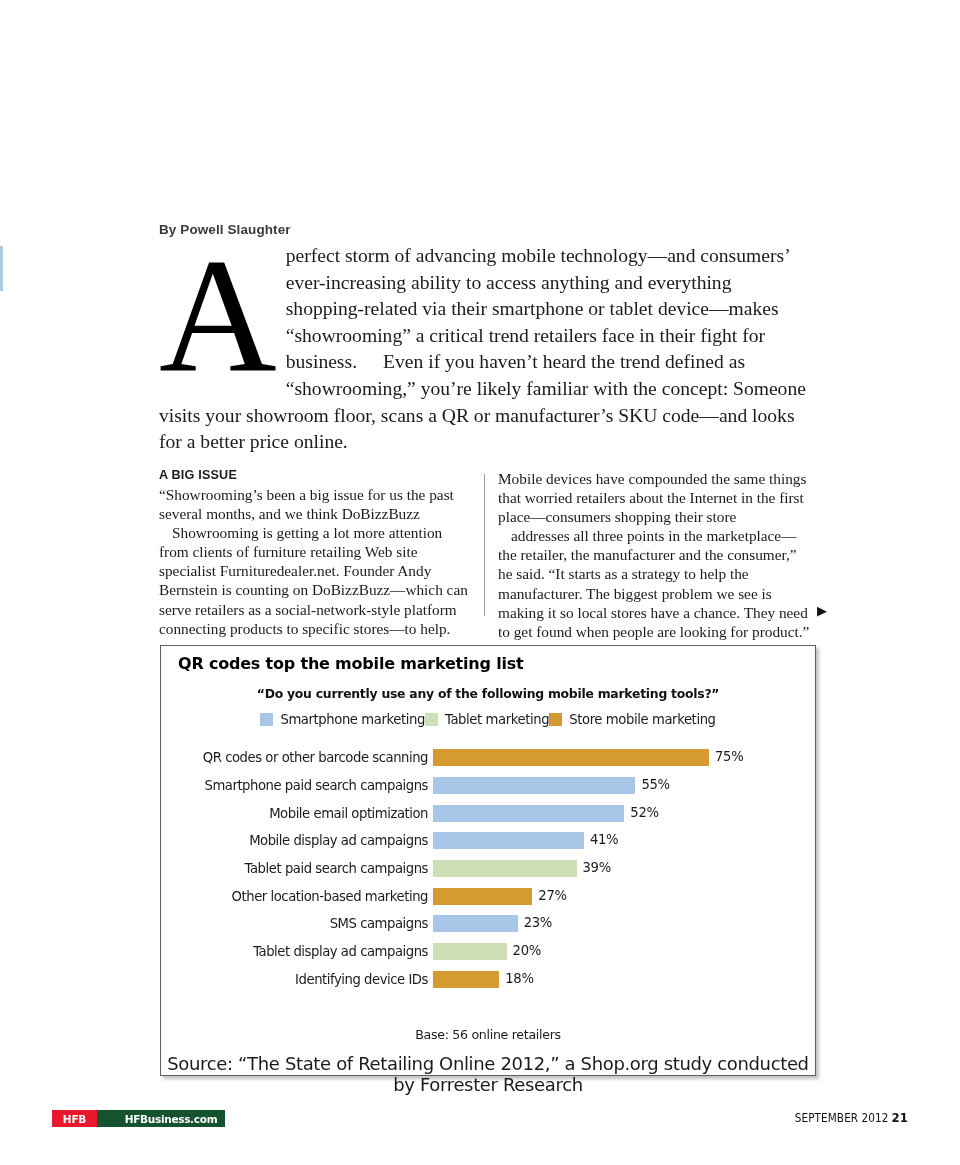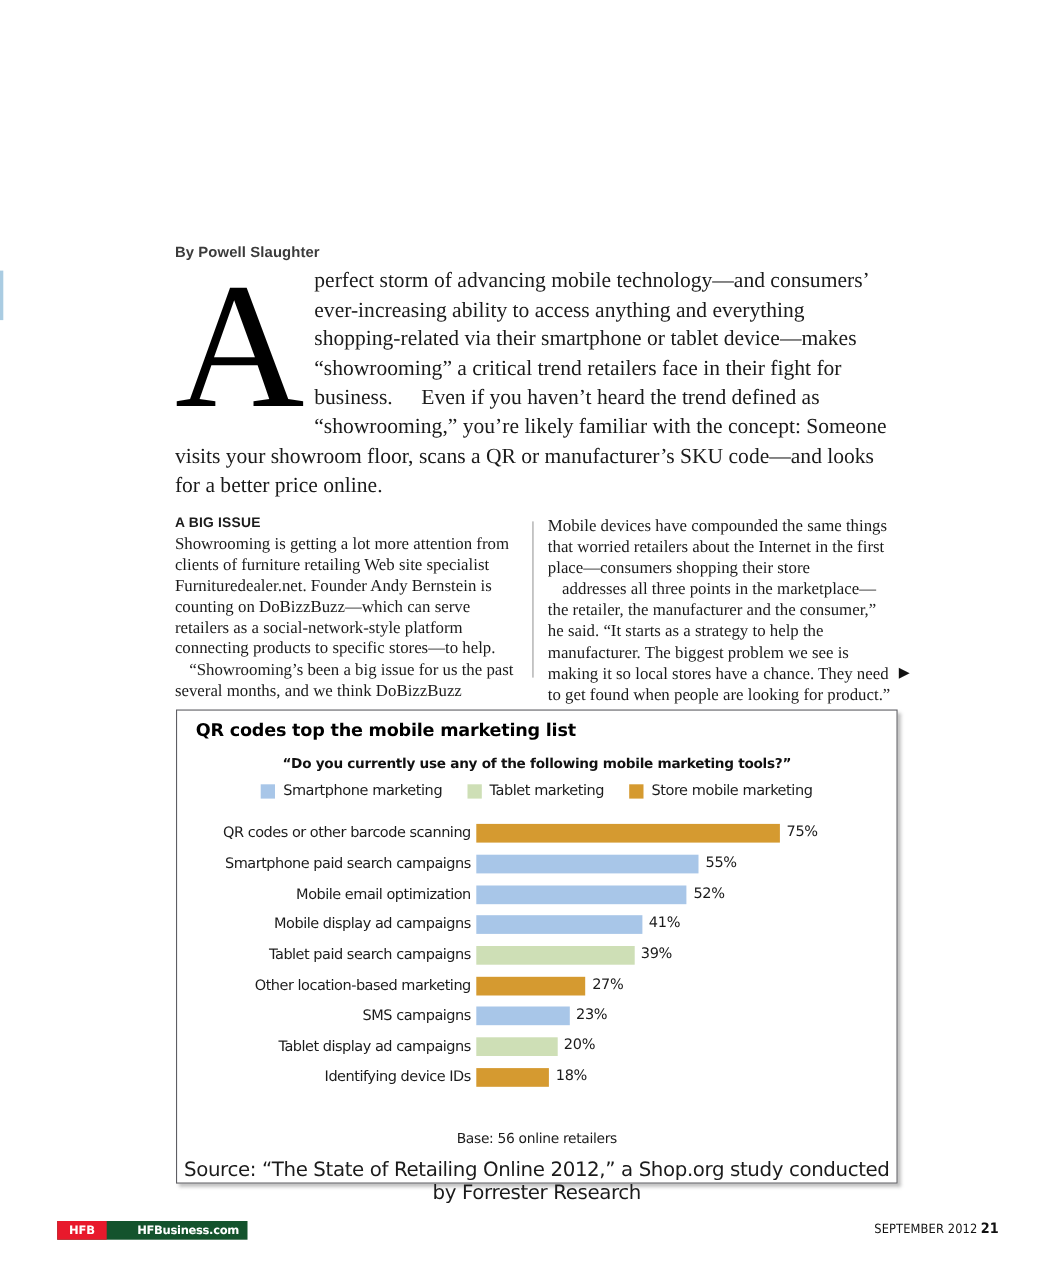--- a/index.html
+++ b/index.html
@@ -143,21 +143,20 @@
 
   
   .legend {
     position: absolute;
     left: 0;
     top: 66px;
     width: 100%;
     display: flex;
     justify-content: center;
     align-items: center;
-    gap: 23px;
   }
   .legend-item {
     display: flex;
     align-items: center;
     gap: 7px;
   }
   .legend-swatch {
     width: 13px;
     height: 13px;
     flex: 0 0 auto;
@@ -292,22 +291,22 @@
 
 <div class="lede">
   <span class="dropcap">A</span><span>perfect storm of advancing mobile technology—and consumers’ ever-increasing ability to access anything and everything shopping-related via their smartphone or tablet device—makes “showrooming” a critical trend retailers face in their fight for business.</span><span class="indent"></span><span>Even if you haven’t heard the trend defined as “showrooming,” you’re likely familiar with the concept: Someone visits your showroom floor, scans a QR or manufacturer’s SKU code—and looks for a better price online.</span>
 </div>
 
 <div class="section-head">A BIG ISSUE</div>
 
 <div class="col-rule"></div>
 
 <div class="col col-left">
+  <p>“Showrooming’s been a big issue for us the past several months, and we think DoBizzBuzz</p>
   <p>Showrooming is getting a lot more attention from clients of furniture retailing Web site specialist Furnituredealer.net. Founder Andy Bernstein is counting on DoBizzBuzz—which can serve retailers as a social-network-style platform connecting products to specific stores—to help.</p>
-  <p>“Showrooming’s been a big issue for us the past several months, and we think DoBizzBuzz</p>
 </div>
 
 <div class="col col-right">
   <p>Mobile devices have compounded the same things that worried retailers about the Internet in the first place—consumers shopping their store</p>
   <p>addresses all three points in the marketplace—the retailer, the manufacturer and the consumer,” he said. “It starts as a strategy to help the manufacturer. The biggest problem we see is making it so local stores have a chance. They need to get found when people are looking for product.”</p>
 </div>
 
 <div class="cont-arrow">▶</div>
 
 <div class="chart-box">

